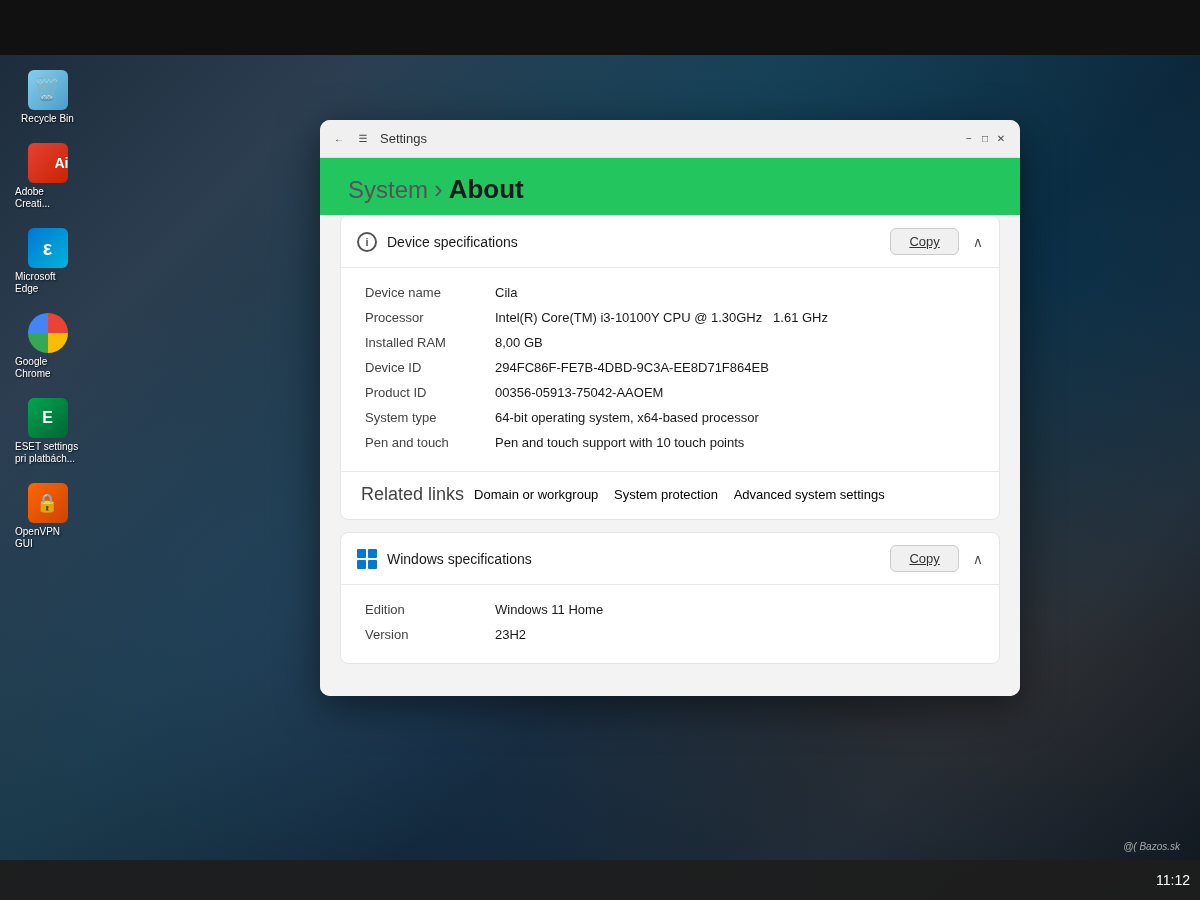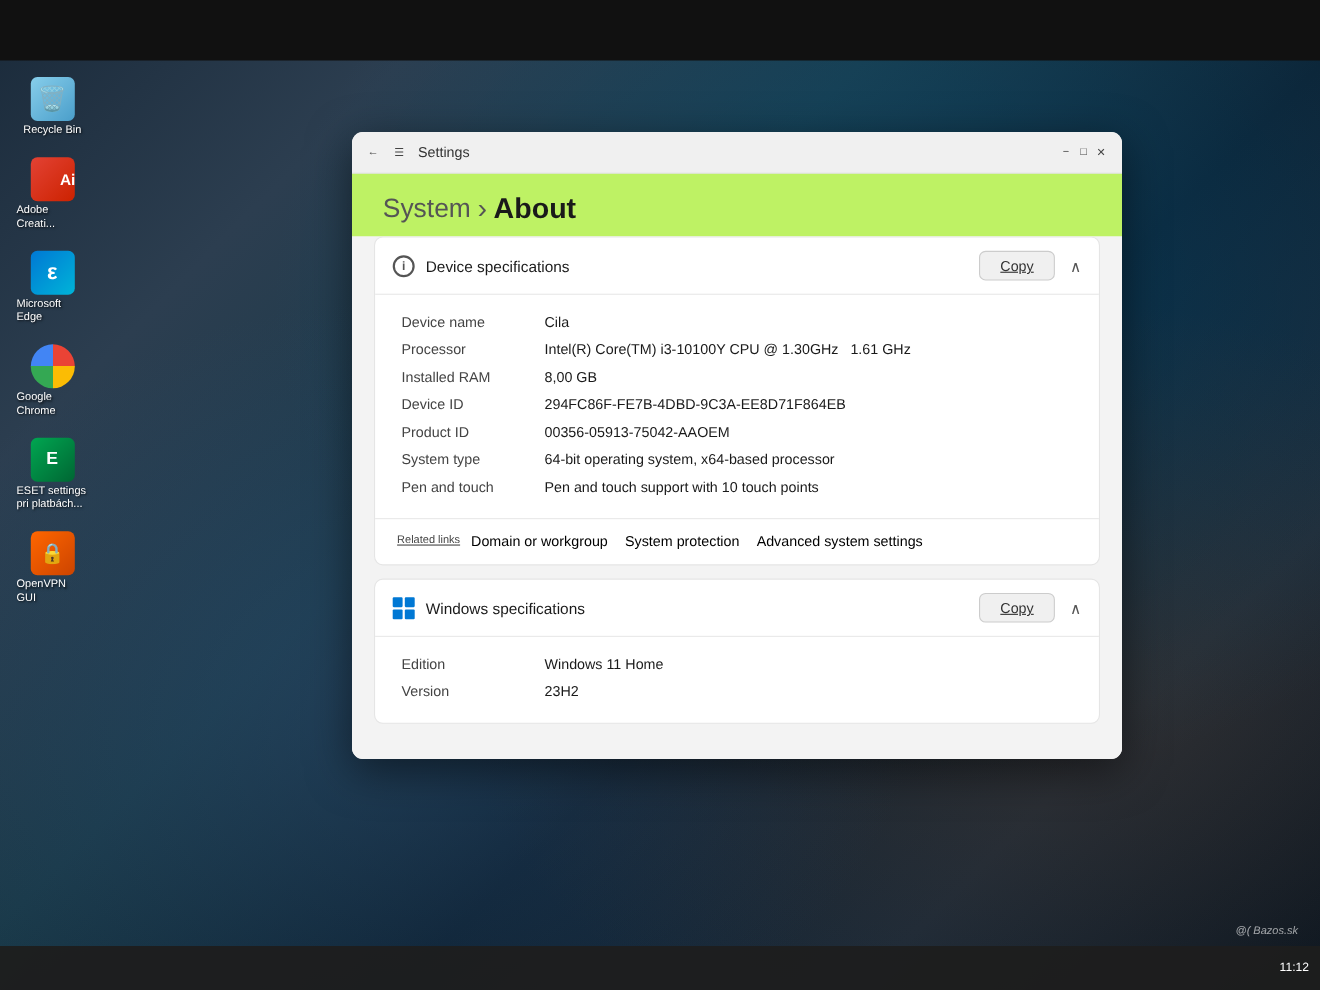--- a/index.html
+++ b/index.html
@@ -83,21 +83,21 @@
       bottom: 0; left: 0; right: 0;
       height: 40px;
       background: rgba(30,30,30,0.95);
       display: flex;
       align-items: center;
       justify-content: flex-end;
       padding-right: 10px;
     }
 
     .taskbar-time {
-      font-size: 11px;
+      font-size: 14px;
       color: #fff;
       margin-left: 26px;
     }
 
     
     .settings-window {
       position: absolute;
       top: 120px;
       left: 320px;
       width: 700px;
@@ -145,21 +145,21 @@
     }
 
     .title-bar-controls {
       display: flex;
       gap: 2px;
     }
 
     
     .page-header {
       padding: 16px 28px 10px;
-      background: #bef264;
+      background: #22c55e;
     }
 
     .breadcrumb {
       display: flex;
       align-items: center;
       gap: 6px;
       font-size: 26px;
       font-weight: 600;
       color: #1a1a1a;
     }
@@ -262,25 +262,24 @@
     .related-links {
       padding: 12px 20px 14px;
       display: flex;
       align-items: center;
       gap: 6px;
       flex-wrap: wrap;
       border-top: 1px solid #e8e8e8;
     }
 
     .related-links-label {
-      font-size: 10px;
+      font-size: 18px;
       color: #444;
       font-weight: 500;
       margin-right: 4px;
-      text-decoration: underline;
     }
 
     .related-link {
       font-size: 13px;
       color: #000000;
       cursor: pointer;
       text-decoration: none;
     }
 
     .link-separator {

